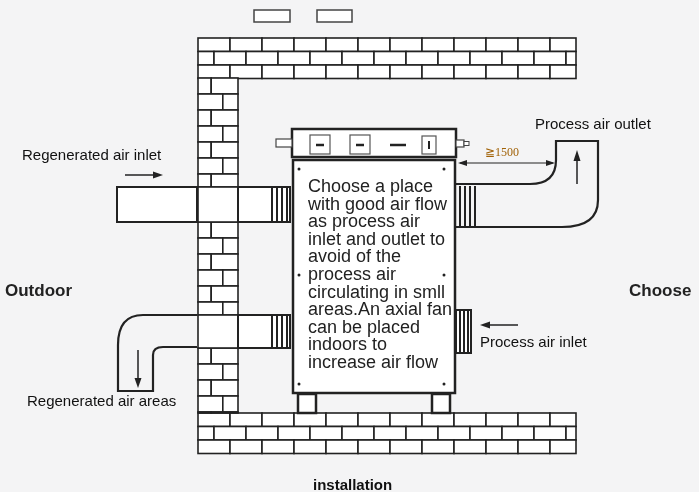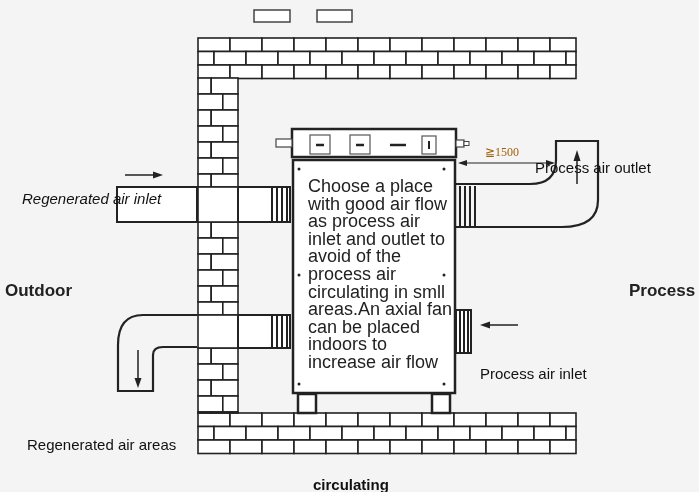--- a/index.html
+++ b/index.html
@@ -1,19 +1,19 @@
 <!DOCTYPE html>
 <html><head>
 <meta charset="utf-8">
 <style>
   html, body { margin: 0; padding: 0; }
   body { width: 699px; height: 492px; background: #f4f4f5; overflow: hidden; position: relative; font-family: "Liberation Sans", sans-serif; }
   #diagram { position: absolute; left: 0; top: 0; }
   .lbl { position: absolute; color: #111; white-space: nowrap; }
-  .lbl-md { font-size: 15px; margin-top: 44px; }
+  .lbl-md { font-size: 15px; }
   .lbl-side { font-size: 17px; font-weight: bold; color: #222; }
   .caption { font-size: 15px; font-weight: bold; color: #111; }
   .note { position: absolute; left: 308px; top: 178px; width: 150px; font-size: 18px; line-height: 17.6px; color: #222; white-space: pre-line; }
   .dim { position: absolute; font-family: "Liberation Serif", serif; font-size: 12px; color: #a16207; }
 </style>
 </head>
 <body>
 
 <svg id="diagram" width="699" height="492" viewBox="0 0 699 492">
 
@@ -218,31 +218,31 @@
     <line x1="460" y1="311" x2="460" y2="352"></line>
     <line x1="464" y1="311" x2="464" y2="352"></line>
     <line x1="468" y1="311" x2="468" y2="352"></line>
   </g>
   <g>
     <line x1="488" y1="325" x2="518" y2="325" stroke="#222" stroke-width="1.5"></line>
     <polygon points="480,325 490,321.5 490,328.5" fill="#222"></polygon>
   </g>
 </svg>
 
-<div class="lbl lbl-md" style="left:22px; top:146px;font-style:italic;">Regenerated air inlet</div>
+<div class="lbl lbl-md" style="left:22px; top:146px;">Regenerated air inlet</div>
 <div class="lbl lbl-md" style="left:27px; top:392px;">Regenerated air areas</div>
 <div class="lbl lbl-md" style="left:535px; top:115px;">Process air outlet</div>
-<div class="lbl lbl-md" style="left:480px; top:321px;">Process air inlet</div>
+<div class="lbl lbl-md" style="left:480px; top:333px;">Process air inlet</div>
 <div class="lbl lbl-side" style="left:5px; top:281px;text-align:center;">Outdoor</div>
-<div class="lbl lbl-side" style="left:629px; top:281px;">Process</div>
+<div class="lbl lbl-side" style="left:629px; top:281px;">Choose</div>
 <div class="dim" style="left:485px; top:145px;">≧1500</div>
 <div class="note">Choose a place
 with good air flow
 as process air
 inlet and outlet to
 avoid of the
 process air
 circulating in smll
 areas.An axial fan
 can be placed
 indoors to
 increase air flow</div>
-<div class="lbl caption" style="left:313px; top:476px;">circulating</div>
+<div class="lbl caption" style="left:313px; top:476px;">installation</div>
 
 </body></html>

